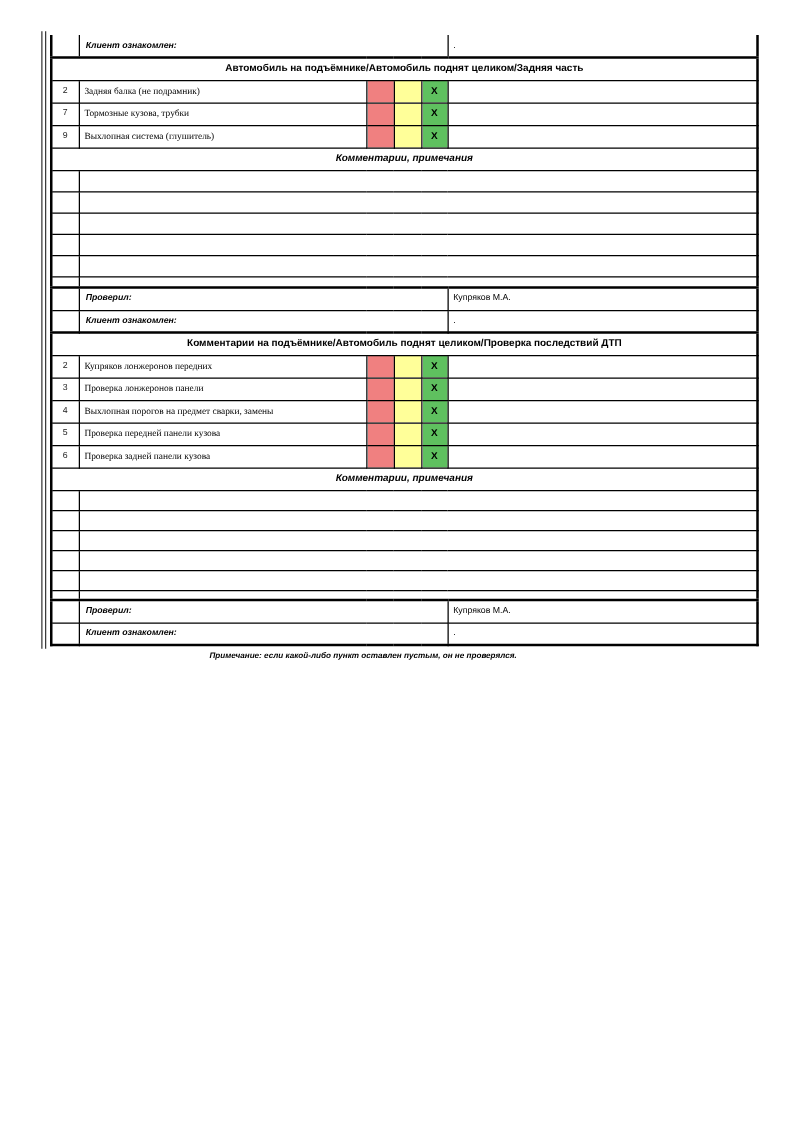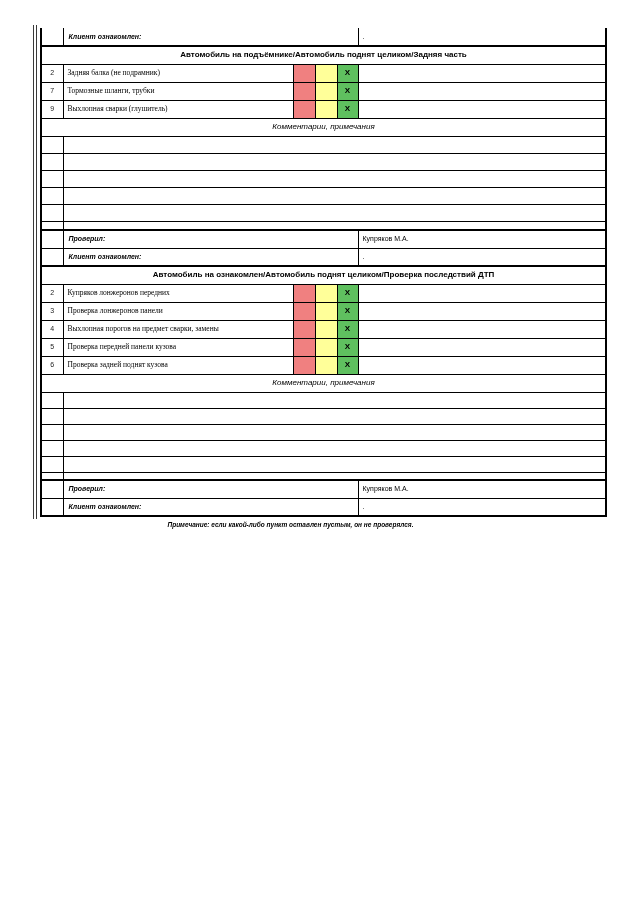--- a/index.html
+++ b/index.html
@@ -33,21 +33,21 @@
   }
   tr.first-row td { border-top: none; }
   tr.thick-bottom td { border-bottom: 2px solid #000; }
   tr.thick-top td { border-top: 2px solid #000; }
 
   td.num { text-align: center; font-size: 7px; color: #222; }
   td.desc { padding-left: 4px; font-family: Liberation Serif, serif; }
   td.sig-label { padding-left: 5px; font-weight: bold; font-style: italic; font-size: 7px; }
   td.sig-value { padding-left: 4px; font-size: 7px; }
   td.sec-header { text-align: center; font-weight: bold; font-size: 8px; }
-  td.comments-header { text-align: center; font-weight: normal; font-style: italic; font-size: 8px; }
+  td.comments-header { text-align: center; font-weight: bold; font-style: italic; font-size: 8px; }
   td.cell-red { background: var(--c-red, #F08080); }
   td.cell-yellow { background: var(--c-yellow, #FFFF99); }
   td.cell-green {
     background: var(--c-green, #5FC05F);
     text-align: center; font-weight: bold; font-size: 8px;
   }
   tr.comment-row td { height: 17px; }
   tr.comment-row.h16 td { height: 16px; }
   tr.comment-row.short td { height: 9px; }
   tr.comment-row.short.h16 td { height: 8px; }
@@ -88,29 +88,29 @@
   <tr>
     <td class="num">2</td>
     <td class="desc">Задняя балка (не подрамник)</td>
     <td class="cell-red"></td>
     <td class="cell-yellow"></td>
     <td class="cell-green">X</td>
     <td></td>
   </tr>
   <tr>
     <td class="num">7</td>
-    <td class="desc">Тормозные шланги, трубки</td>
+    <td class="desc">Тормозные кузова, трубки</td>
     <td class="cell-red"></td>
     <td class="cell-yellow"></td>
     <td class="cell-green">X</td>
     <td></td>
   </tr>
   <tr>
     <td class="num">9</td>
-    <td class="desc">Выхлопная сварки (глушитель)</td>
+    <td class="desc">Выхлопная система (глушитель)</td>
     <td class="cell-red"></td>
     <td class="cell-yellow"></td>
     <td class="cell-green">X</td>
     <td></td>
   </tr>
 
   <tr>
     <td class="comments-header" colspan="6">Комментарии, примечания</td>
   </tr>
   <tr class="comment-row">
@@ -143,21 +143,21 @@
     <td class="sig-label" colspan="4">Проверил:</td>
     <td class="sig-value">Купряков М.А.</td>
   </tr>
   <tr>
     <td class="num"></td>
     <td class="sig-label" colspan="4">Клиент ознакомлен:</td>
     <td class="sig-value">.</td>
   </tr>
 
   <tr class="thick-top">
-    <td class="sec-header" colspan="6">Автомобиль на ознакомлен/Автомобиль поднят целиком/Проверка последствий ДТП</td>
+    <td class="sec-header" colspan="6">Комментарии на подъёмнике/Автомобиль поднят целиком/Проверка последствий ДТП</td>
   </tr>
 
   <tr>
     <td class="num">2</td>
     <td class="desc">Купряков лонжеронов передних</td>
     <td class="cell-red"></td>
     <td class="cell-yellow"></td>
     <td class="cell-green">X</td>
     <td></td>
   </tr>
@@ -180,21 +180,21 @@
   <tr>
     <td class="num">5</td>
     <td class="desc">Проверка передней панели кузова</td>
     <td class="cell-red"></td>
     <td class="cell-yellow"></td>
     <td class="cell-green">X</td>
     <td></td>
   </tr>
   <tr>
     <td class="num">6</td>
-    <td class="desc">Проверка задней поднят кузова</td>
+    <td class="desc">Проверка задней панели кузова</td>
     <td class="cell-red"></td>
     <td class="cell-yellow"></td>
     <td class="cell-green">X</td>
     <td></td>
   </tr>
 
   <tr>
     <td class="comments-header" colspan="6">Комментарии, примечания</td>
   </tr>
   <tr class="comment-row h16">

